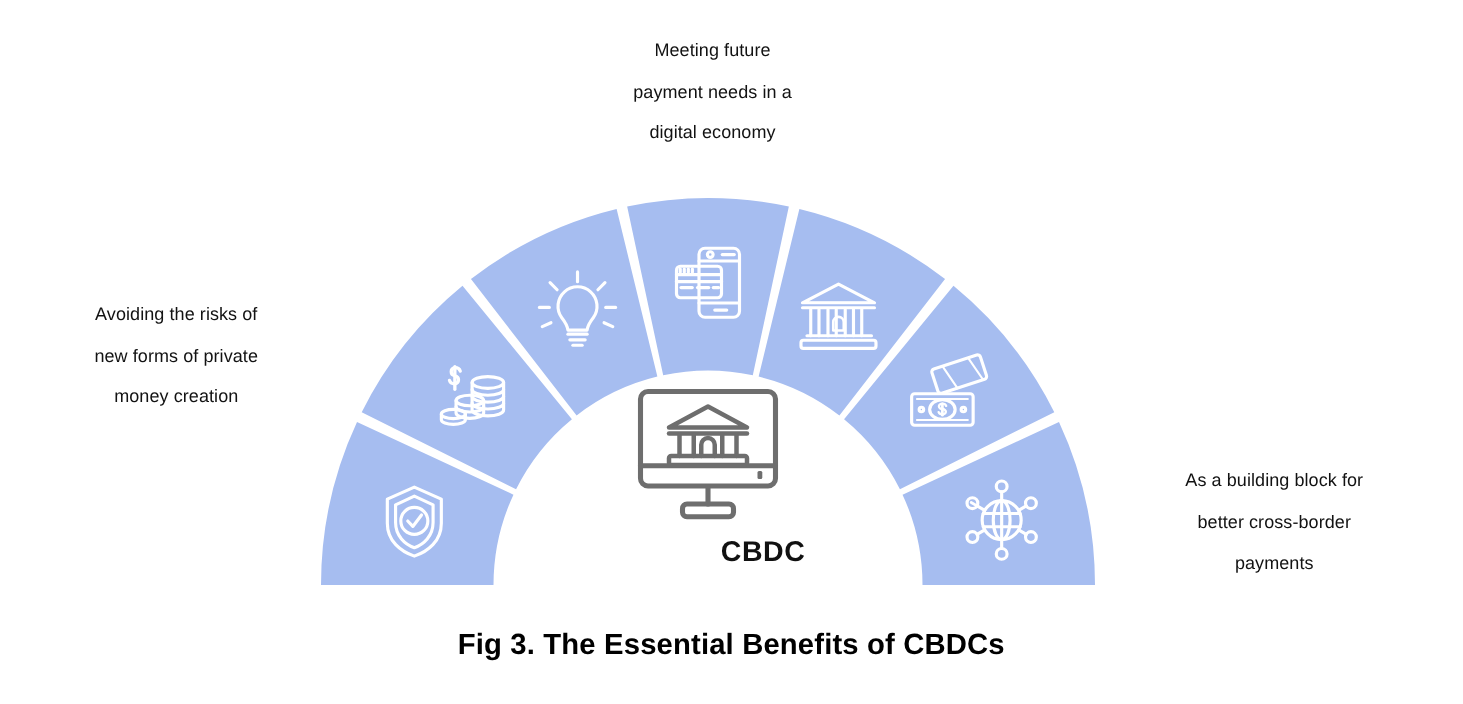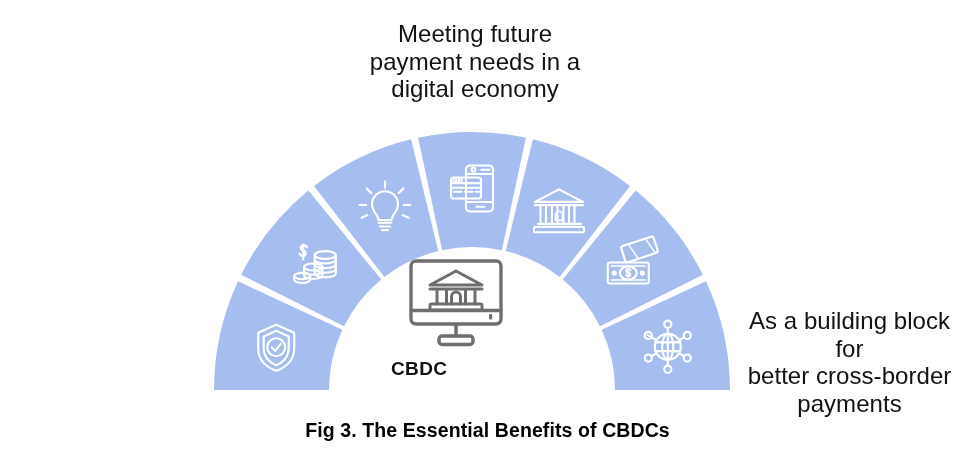--- a/index.html
+++ b/index.html
@@ -15,21 +15,21 @@
     position: relative;
     width: 975px;
     height: 469px;
     background: #ffffff;
     overflow: hidden;
   }
 
   
   .label {
     position: absolute;
-    font-size: 24px;
+    font-size: 12px;
     line-height: 27.5px;
     color: #121212;
     text-align: center;
     white-space: pre-line;
     letter-spacing: 0.05px;
   }
 
   .lbl-top          { left: 355px;  top: 20px;  width: 240px; }
   .lbl-upper-left   { left: 35px;   top: 80px;  width: 290px; }
   .lbl-upper-right  { left: 630px;  top: 80px;  width: 300px; }
@@ -44,24 +44,24 @@
     left: 0;
     top: 0;
     width: 975px;
     height: 469px;
   }
   #arc-svg { display: block; }
 
   
   #hub {
     position: absolute;
-    left: 391px;
+    left: 407px;
     top: 256px;
     width: 130px;
-    text-align: left;
+    text-align: right;
   }
   #hub-icon { display: block; margin: 0 auto; }
   #hub-label {
     margin-top: 6px;
     font-size: 19px;
     font-weight: bold;
     color: #111111;
     letter-spacing: 0.4px;
   }
 
@@ -236,19 +236,22 @@
         <rect x="27" y="48" width="52" height="6" rx="1.5"></rect>
       </g>
       <rect x="86" y="58" width="3.2" height="5.4" rx="1" fill="#6e6e6e"></rect>
     </svg>
     <div id="hub-label">CBDC</div>
   </div>
 
   <div class="label lbl-top">Meeting future
 payment needs in a
 digital economy</div>
+  <div class="label lbl-mid-left">Avoiding the risks of
+new forms of private
+money creation</div>
   <div class="label lbl-low-right">As a building block for
 better cross-border
 payments</div>
 
   <div id="caption">Fig 3. The Essential Benefits of CBDCs</div>
 
 </div>
 
 </body></html>

